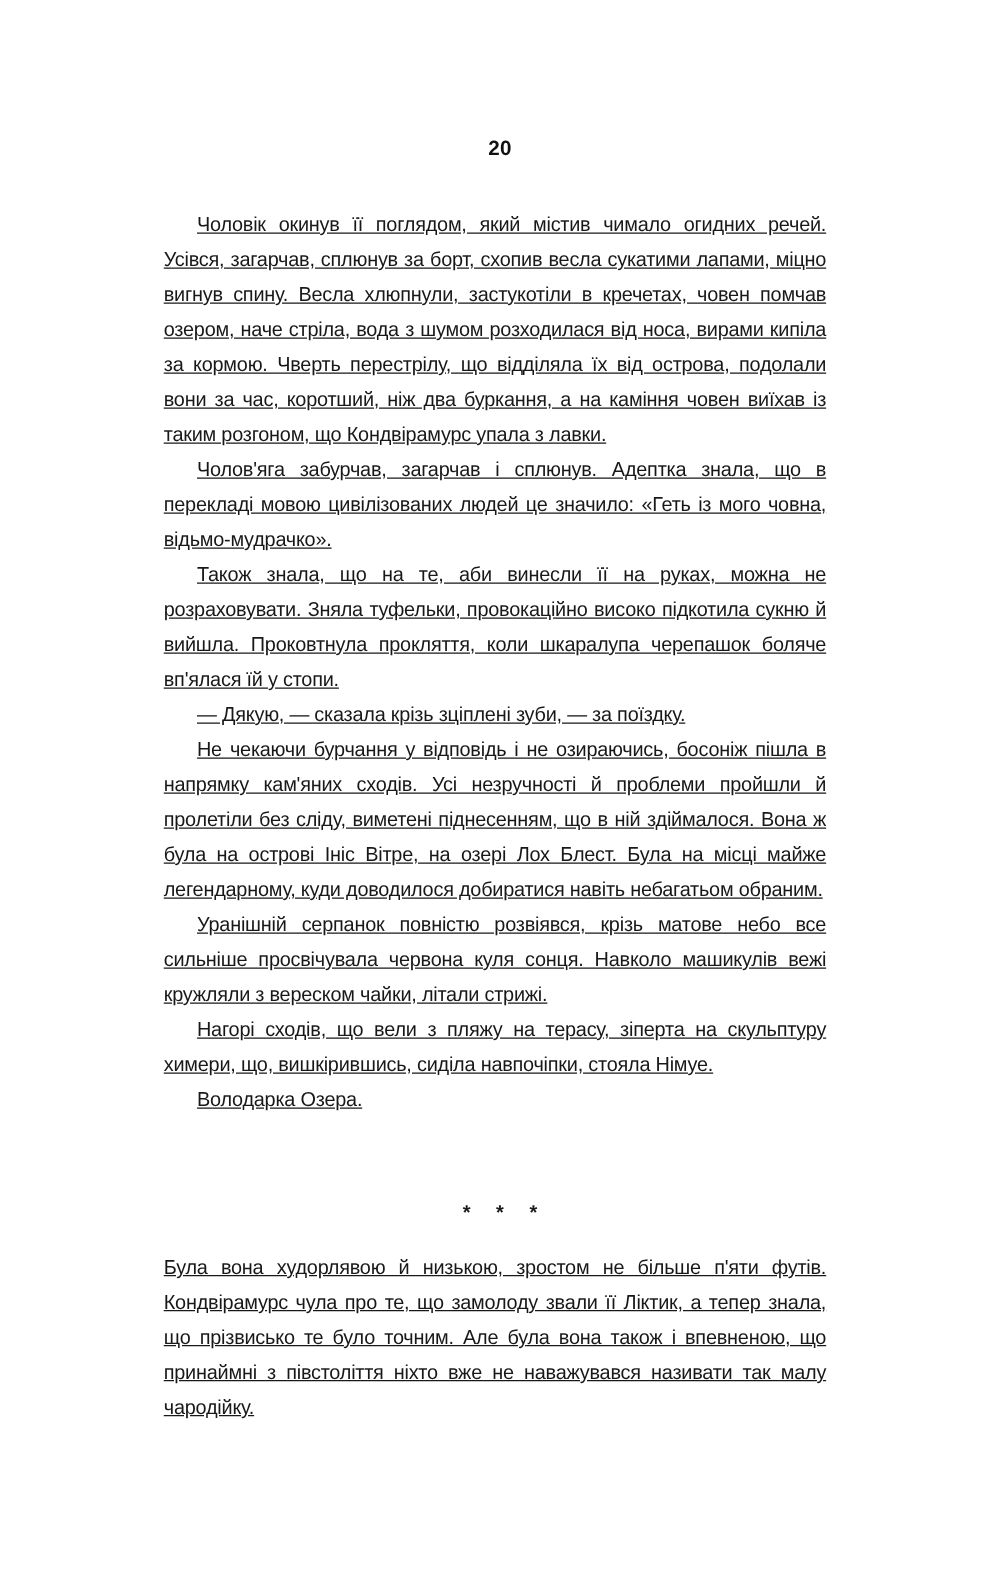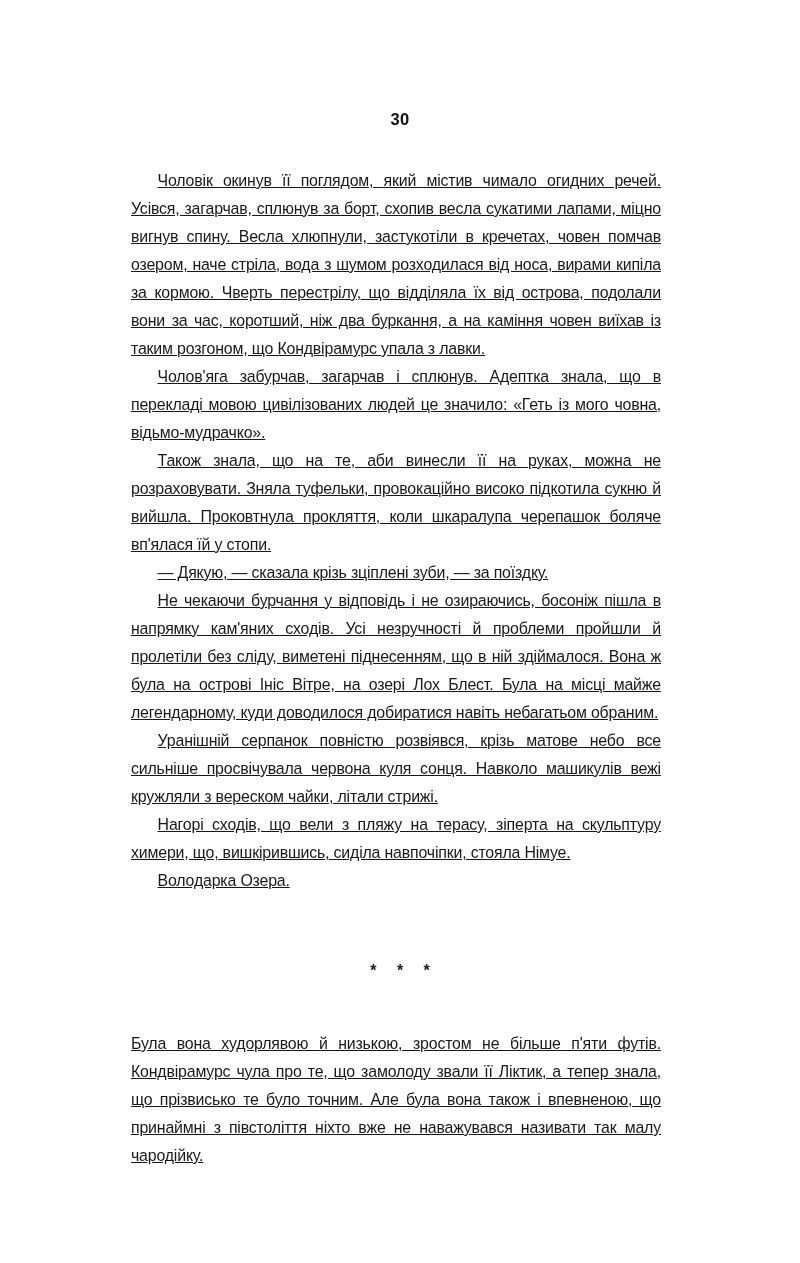--- a/index.html
+++ b/index.html
@@ -81,29 +81,28 @@
     font-size: 16px;
     font-weight: 700;
     letter-spacing: 8px;
     text-indent: 8px;
     color: #1a1a1a;
   }
 
   
   .textblock.tail {
     top: 1000px;
-    margin-top: 29px;
   }
 </style>
 </head>
 <body>
 
 <div class="page">
 
-  <div class="folio">30</div>
+  <div class="folio">20</div>
 
   <div class="textblock">
     <p class="para">Чоловік окинув її поглядом, який містив чимало огидних речей. Усівся, загарчав, сплюнув за борт, схопив весла сукатими лапами, міцно вигнув спину. Весла хлюпнули, застукотіли в кречетах, човен помчав озером, наче стріла, вода з шумом розходилася від носа, вирами кипіла за кормою. Чверть перестрілу, що відділяла їх від острова, подолали вони за час, коротший, ніж два буркання, а на каміння човен виїхав із таким розгоном, що Кондвірамурс упала з лавки.</p>
     <p class="para">Чолов'яга забурчав, загарчав і сплюнув. Адептка знала, що в перекладі мовою цивілізованих людей це значило: «Геть із мого човна, відьмо-мудрачко».</p>
     <p class="para">Також знала, що на те, аби винесли її на руках, можна не розраховувати. Зняла туфельки, провокаційно високо підкотила сукню й вийшла. Проковтнула прокляття, коли шкаралупа черепашок боляче вп'ялася їй у стопи.</p>
     <p class="para single">— Дякую, — сказала крізь зціплені зуби, — за поїздку.</p>
     <p class="para">Не чекаючи бурчання у відповідь і не озираючись, босоніж пішла в напрямку кам'яних сходів. Усі незручності й проблеми пройшли й пролетіли без сліду, виметені піднесенням, що в ній здіймалося. Вона ж була на острові Інic Вітре, на озері Лох Блест. Була на місці майже легендарному, куди доводилося добиратися навіть небагатьом обраним.</p>
     <p class="para">Уранішній серпанок повністю розвіявся, крізь матове небо все сильніше просвічувала червона куля сонця. Навколо машикулів вежі кружляли з вереском чайки, літали стрижі.</p>
     <p class="para">Нагорі сходів, що вели з пляжу на терасу, зіперта на скульптуру химери, що, вишкірившись, сиділа навпочіпки, стояла Німуе.</p>
     <p class="para single">Володарка Озера.</p>

